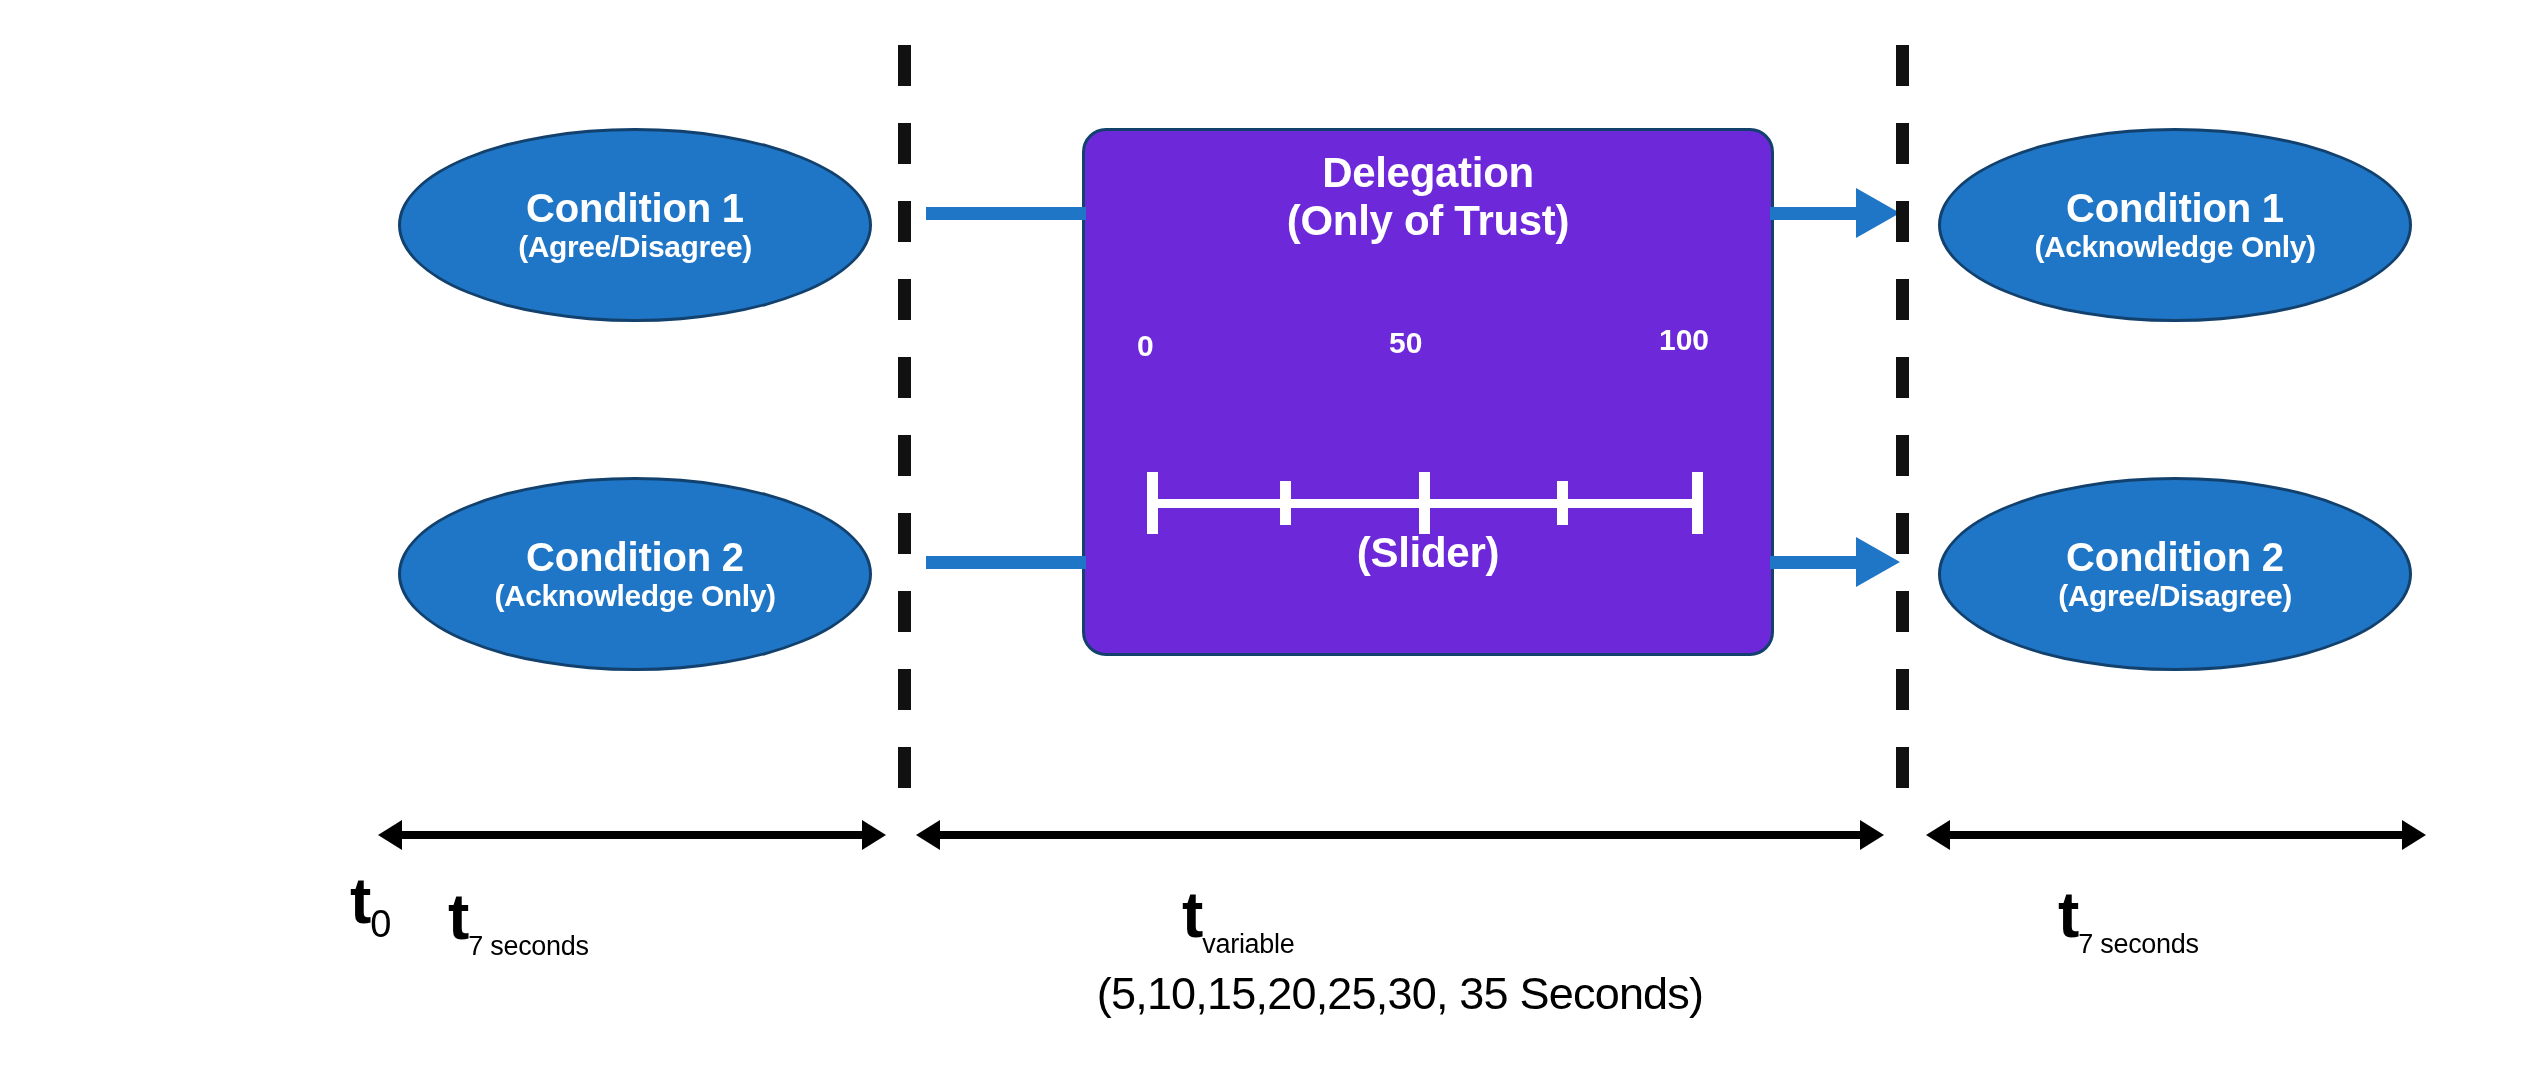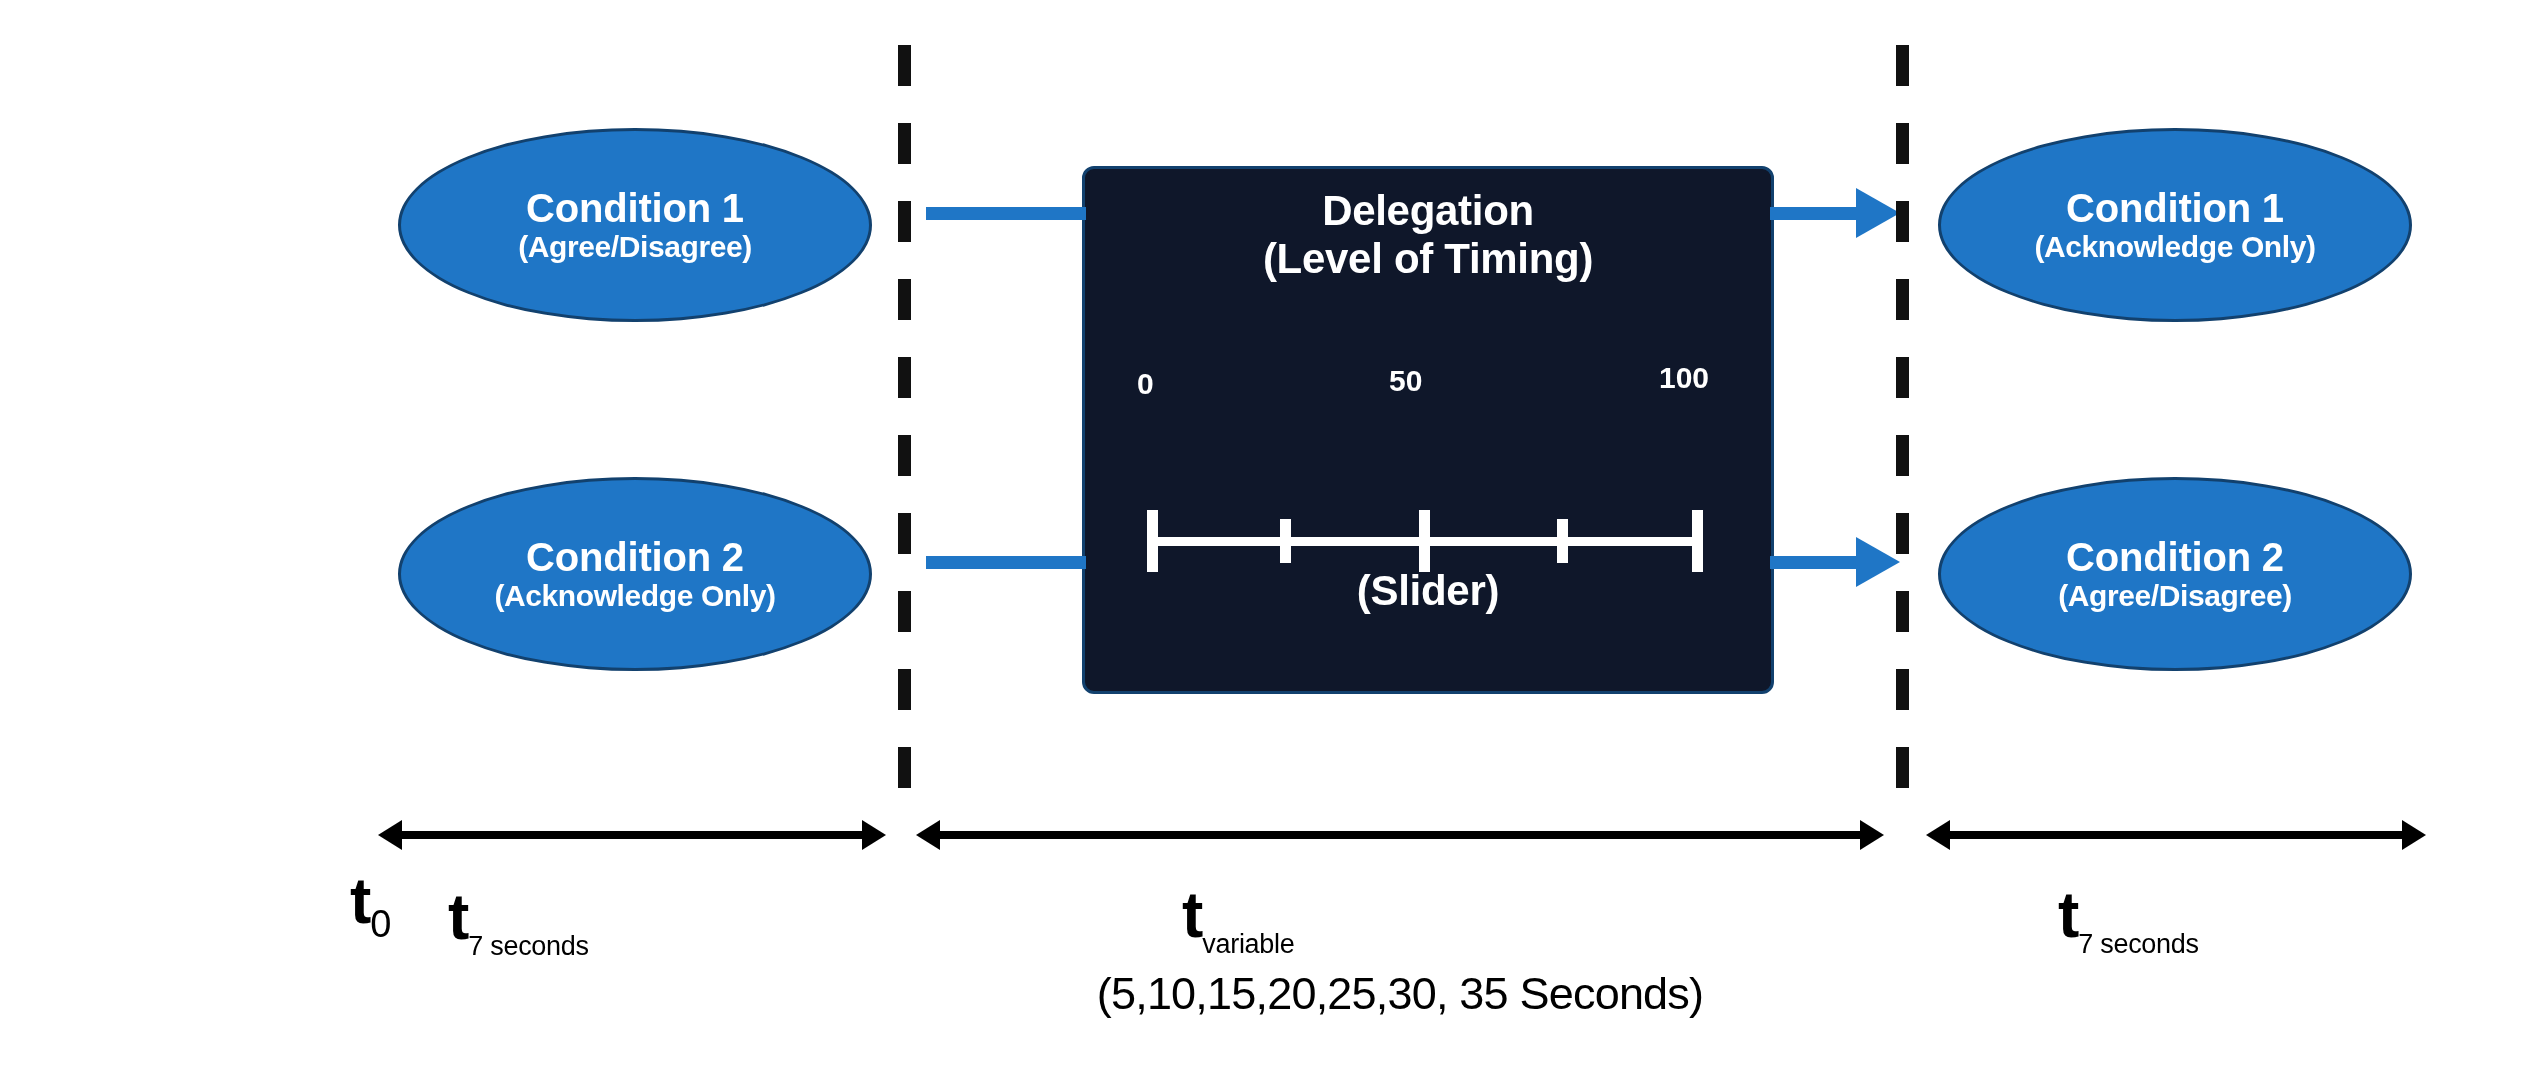--- a/index.html
+++ b/index.html
@@ -48,26 +48,25 @@
   #ellipse-tr { left: 1938px; top: 128px; width: 474px; height: 194px; }
   #ellipse-br { left: 1938px; top: 477px; width: 474px; height: 194px; }
 
   
   #delegation-box {
     position: absolute;
     left: 1082px;
     top: 128px;
     width: 692px;
     height: 528px;
-    background: #0f172a;
+    background: #6d28d9;
     border: 3px solid #12416E;
-    border-radius: 12px;
+    border-radius: 24px;
     box-sizing: border-box;
     color: #ffffff;
-    margin-top: 38px;
   }
   #delegation-title {
     position: absolute;
     top: 18px;
     left: 0;
     width: 100%;
     text-align: center;
     font-size: 42px;
     font-weight: bold;
     line-height: 1.12;
@@ -260,21 +259,21 @@
     <span class="subtitle">(Acknowledge Only)</span>
   </div>
 
   <div class="ellipse" id="ellipse-br">
     <span class="title">Condition 2</span>
     <span class="subtitle">(Agree/Disagree)</span>
   </div>
 
   <div id="delegation-box">
     <div id="delegation-title">Delegation</div>
-    <div id="delegation-subtitle">(Level of Timing)</div>
+    <div id="delegation-subtitle">(Only of Trust)</div>
 
     <span class="scale-num" id="scale-0">0</span>
     <span class="scale-num" id="scale-50">50</span>
     <span class="scale-num" id="scale-100">100</span>
 
     <div id="slider-track">
       <span class="tick major" id="tick-0"></span>
       <span class="tick minor" id="tick-25"></span>
       <span class="tick major" id="tick-50"></span>
       <span class="tick minor" id="tick-75"></span>

